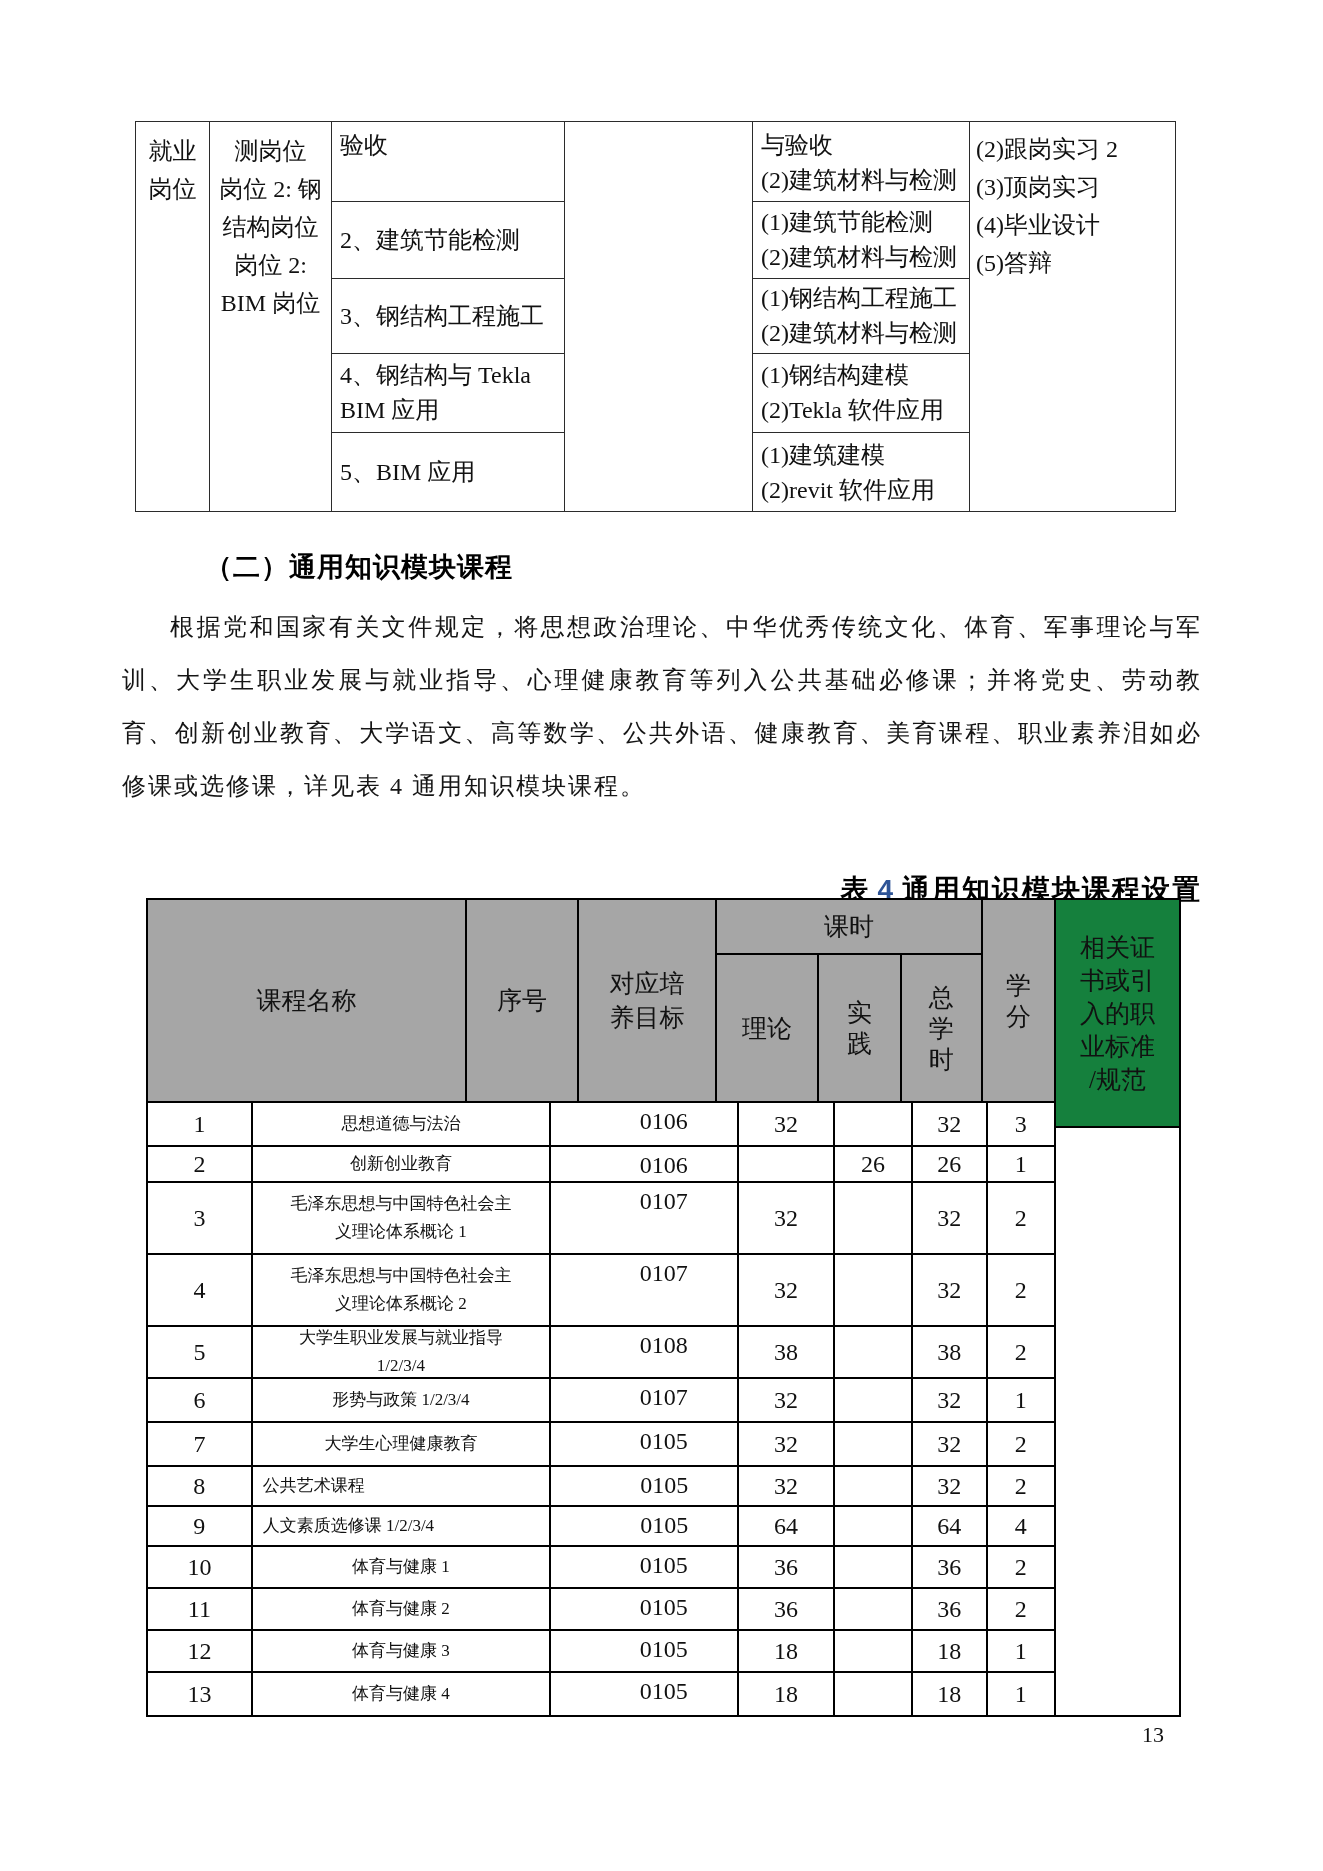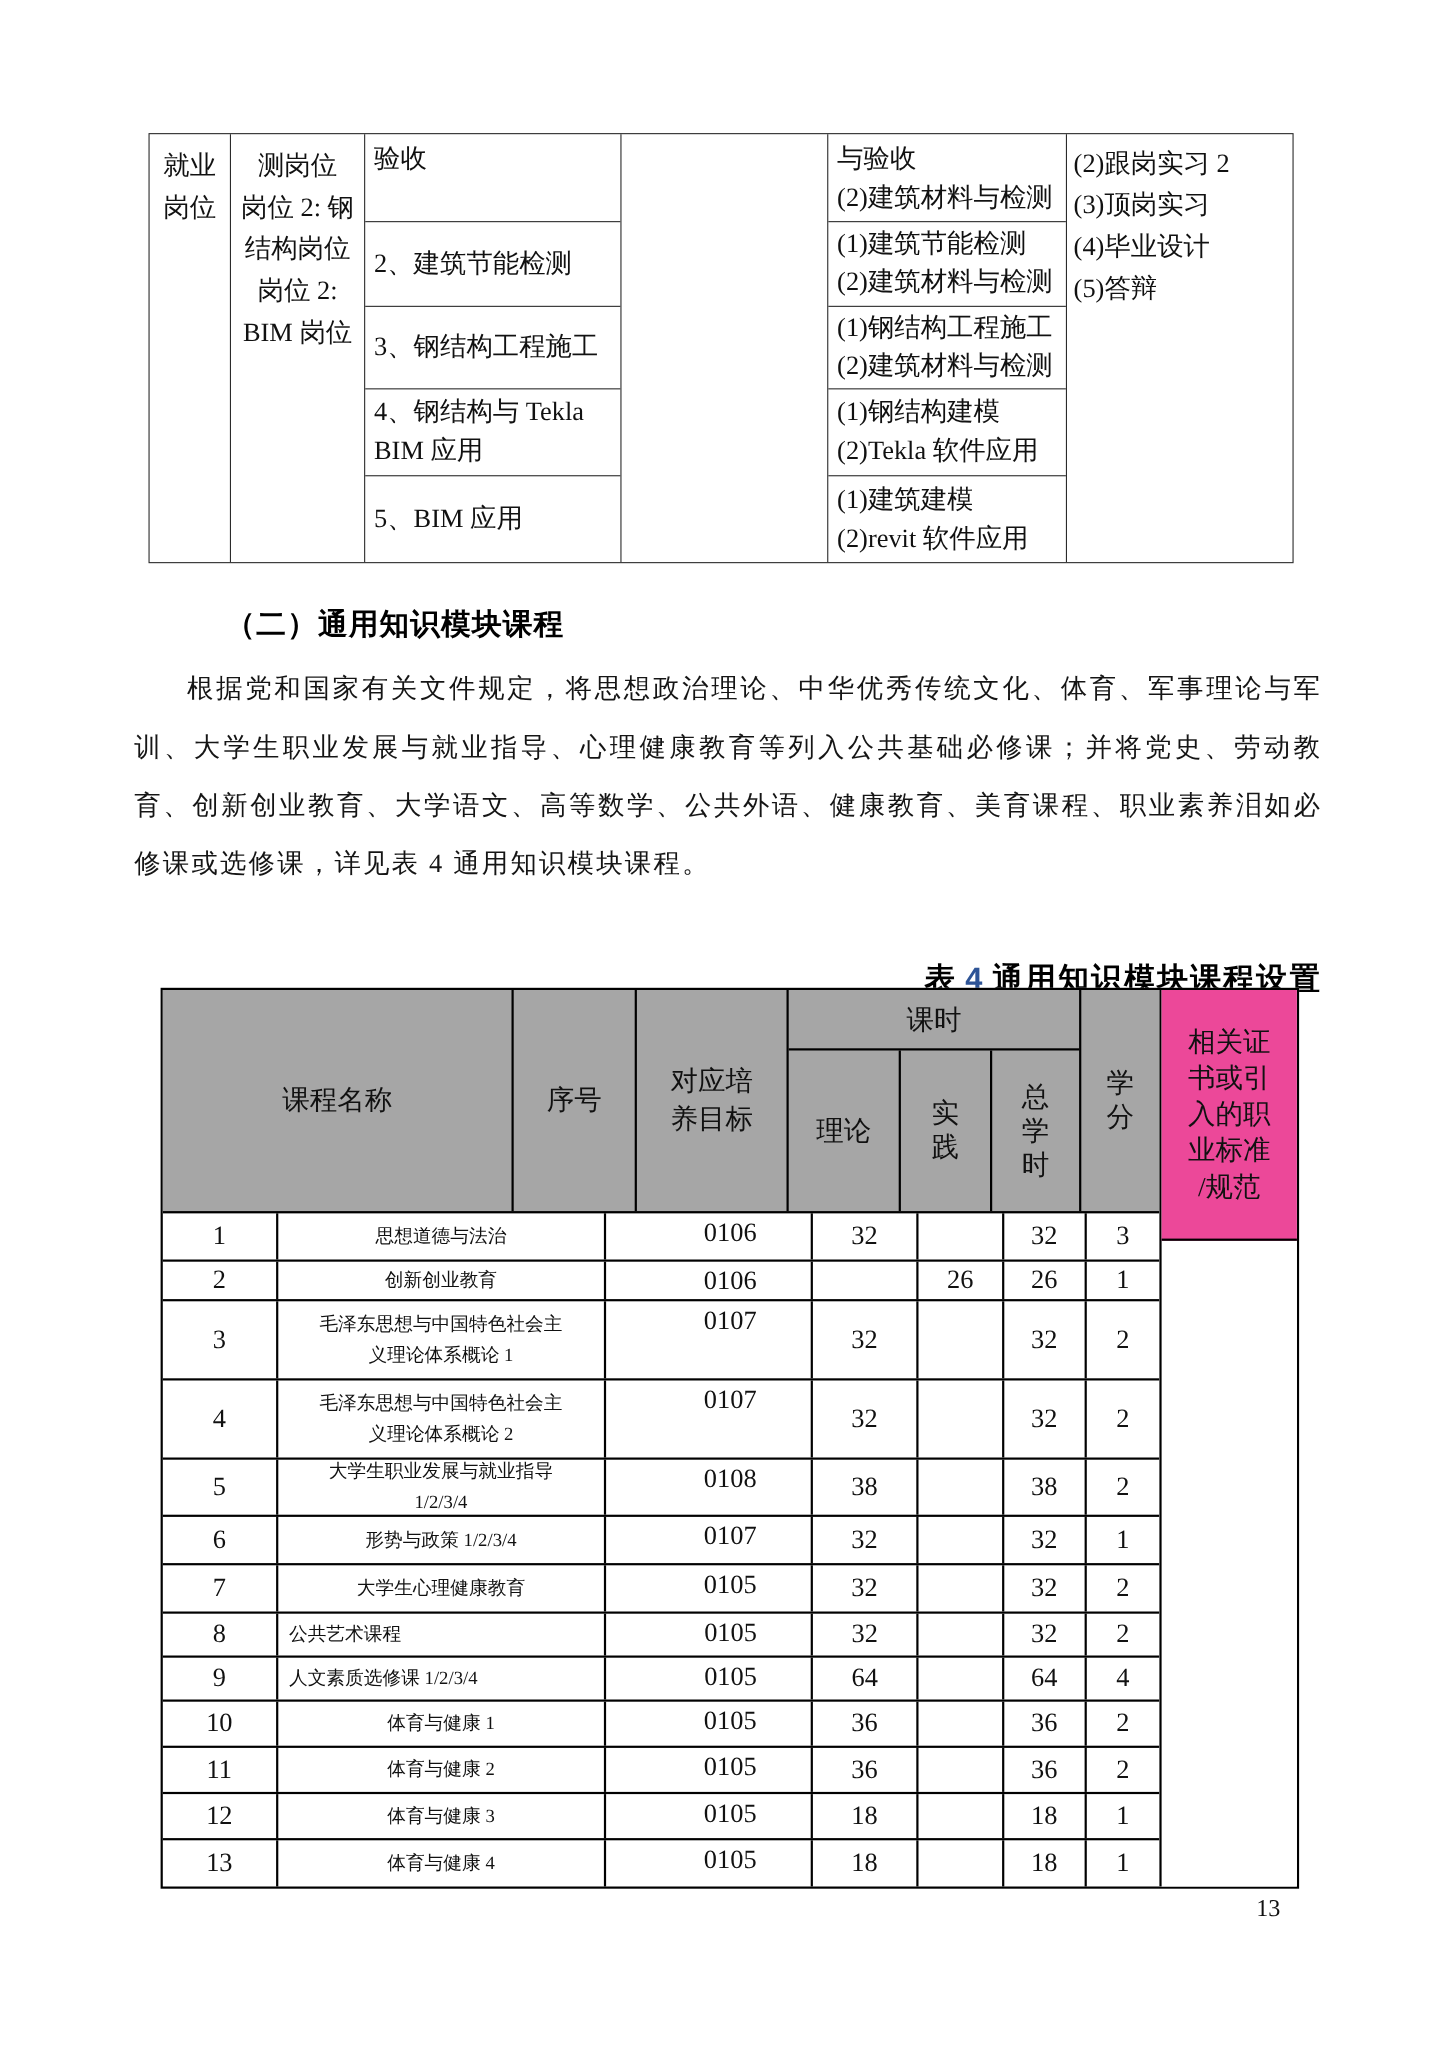--- a/index.html
+++ b/index.html
@@ -287,21 +287,21 @@
             <div class="c name">体育与健康 4</div>
             <div class="c target">0105</div>
             <div class="c theory">18</div>
             <div class="c practice"></div>
             <div class="c total">18</div>
             <div class="c credit">1</div>
           </div>
         </div>
     </div>
     <div class="t4-last">
-      <div class="t4-last-header" style="background: #ec4899;">相关证
+      <div class="t4-last-header" style="background: #15803d;">相关证
 书或引
 入的职
 业标准
 /规范</div>
     </div>
   </div>
 
   <div class="page-number">13</div>
 </div>
 

